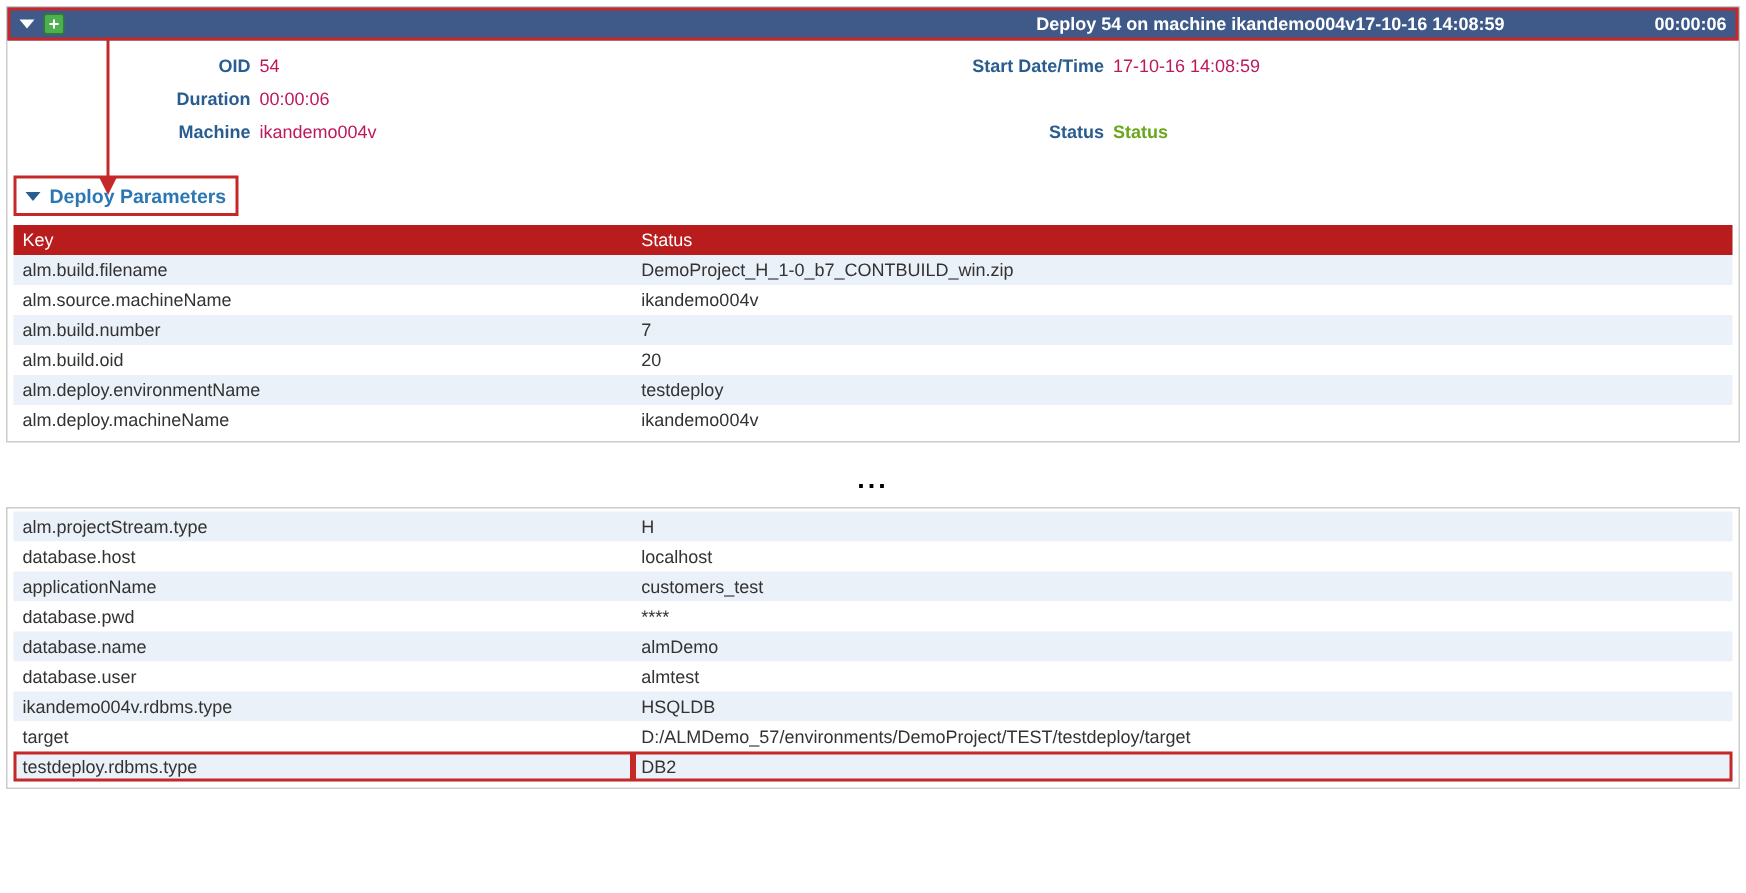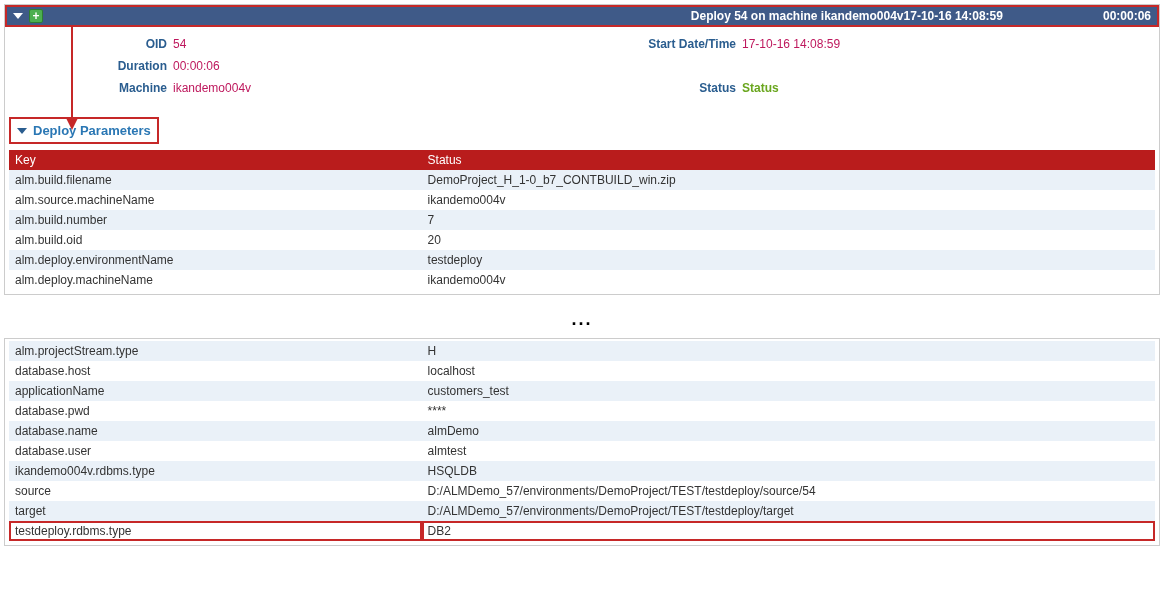--- a/index.html
+++ b/index.html
@@ -176,24 +176,20 @@
             </tr>
             <tr>
               <td class="col-key">database.user</td>
               <td>almtest</td>
             </tr>
             <tr>
               <td class="col-key">ikandemo004v.rdbms.type</td>
               <td>HSQLDB</td>
             </tr>
             <tr>
-              <td class="col-key">source</td>
-              <td>D:/ALMDemo_57/environments/DemoProject/TEST/testdeploy/source/54</td>
-            </tr>
-            <tr>
               <td class="col-key">target</td>
               <td>D:/ALMDemo_57/environments/DemoProject/TEST/testdeploy/target</td>
             </tr>
             <tr class="row-highlight">
               <td class="col-key">testdeploy.rdbms.type</td>
               <td>DB2</td>
             </tr>
           </tbody>
       </table>
     </div>

